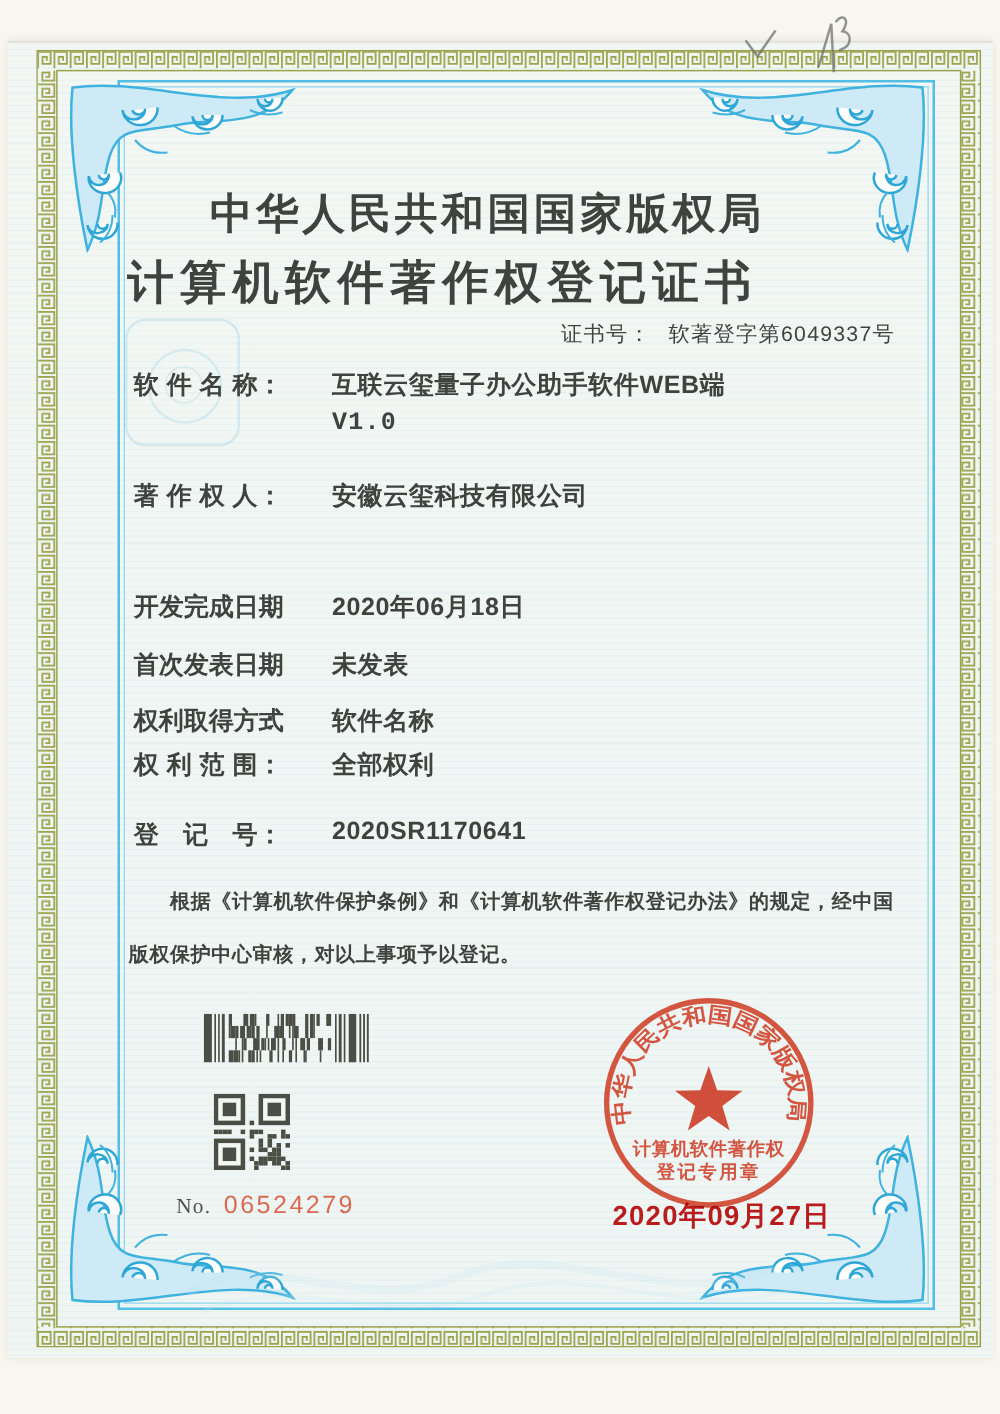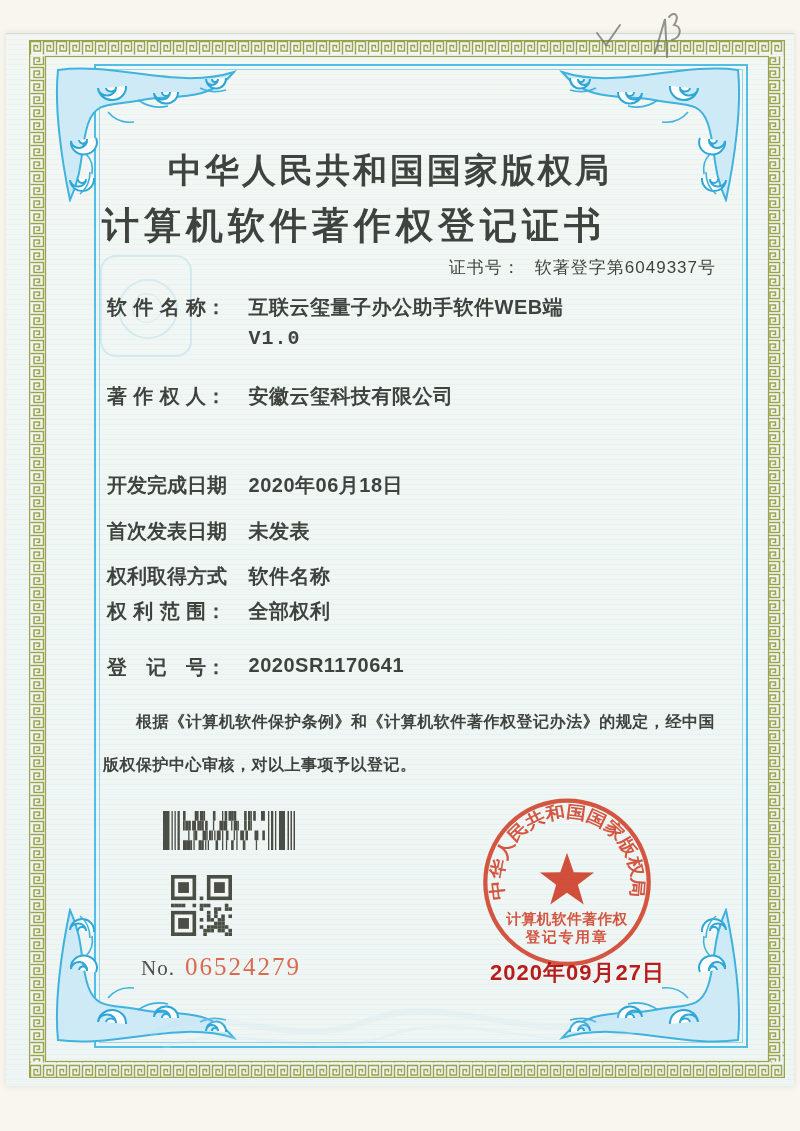--- a/index.html
+++ b/index.html
@@ -61,36 +61,36 @@
     font-family:"Liberation Serif", serif;
   }
   .certno-line {
     position:absolute; top:256px; right:84px;
     font-size:17px; font-weight:normal; letter-spacing:1px;
   }
   .certno-line .gap { display:inline-block; width:14px; }
   .field-row { position:absolute; left:107px; font-size:20px; font-weight:bold; white-space:nowrap; }
   .f-label { display:inline-block; width:99px; text-align:justify; text-align-last:justify; vertical-align:top; }
   .f-colon { display:inline-block; vertical-align:top; }
-  .f-value { display:inline-block; margin-left:17px; vertical-align:top; letter-spacing:0.5px; }
+  .f-value { display:inline-block; margin-left:34px; vertical-align:top; letter-spacing:0.5px; }
   .f-value .line2 { display:block; margin-top:6px; letter-spacing:1px;font-family:Liberation Mono, monospace; }
   .statement {
     position:absolute; left:103px; top:700px; width:612px;
     font-size:16px; font-weight:bold; line-height:43px;
     text-indent:33px; text-align:justify; letter-spacing:0.5px;
   }
   
   .barcode { position:absolute; left:163px; top:811px; }
   .qrcode  { position:absolute; left:171px; top:875px; }
   .serial  { position:absolute; left:141px; top:953px; white-space:nowrap; }
   .serial .prefix {
-    font-family:"Liberation Serif", serif; font-size:21px; color:#4e4e4c; letter-spacing:1px;
+    font-family:"Liberation Serif", serif; font-size:17px; color:#4e4e4c; letter-spacing:1px;
   }
   .serial .number {
-    font-family:Liberation Serif, serif; font-size:25px; color:#d96a50;
+    font-family:Liberation Sans, sans-serif; font-size:20px; color:#d96a50;
     letter-spacing:2px; margin-left:10px;
   }
   
   .issue-date {
     position:absolute; left:490px; top:958px; font-size:22px; font-weight:bold;
     color:#b91c1c; letter-spacing:1px;
   }
   .seal { position:absolute; left:472px; top:793px; mix-blend-mode:multiply; opacity:.95; }
   
   .pencil { position:absolute; left:575px; top:5px; opacity:.75; }

